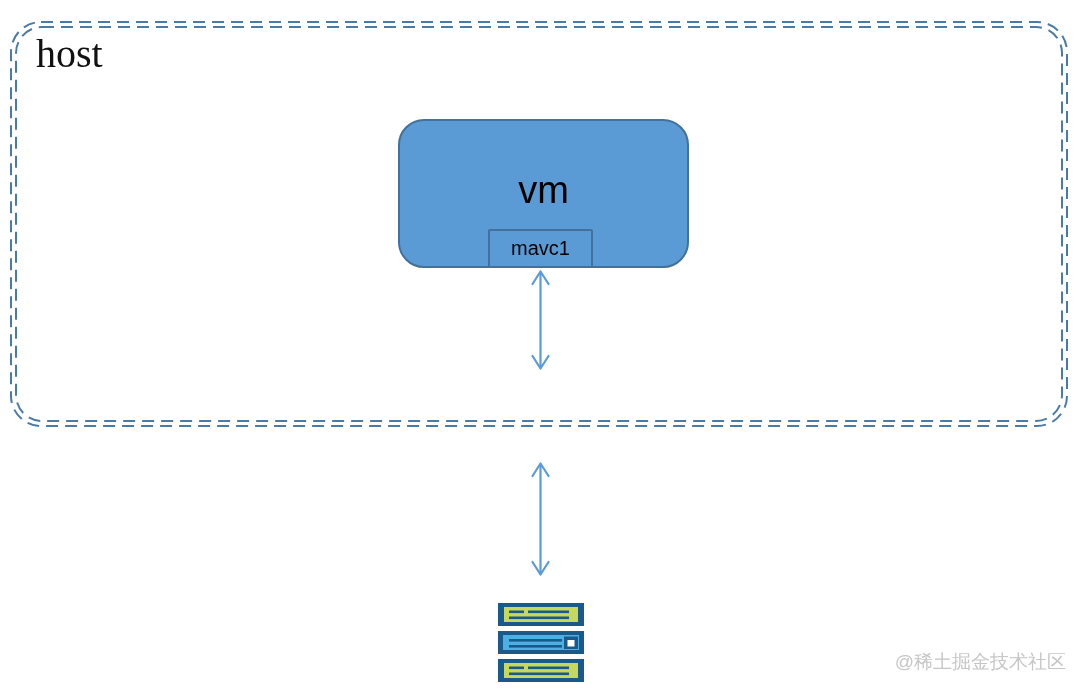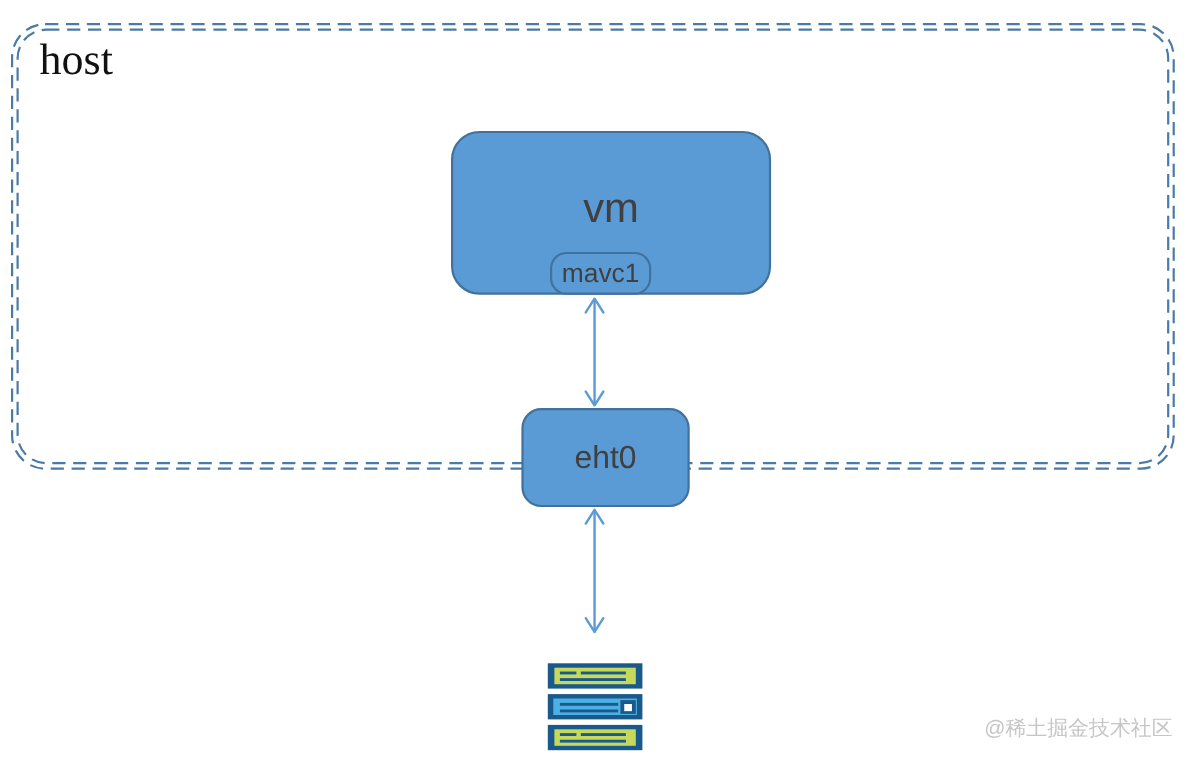--- a/index.html
+++ b/index.html
@@ -31,39 +31,38 @@
     fill: none;
     stroke: var(--arrow, #5b9bd5);
     stroke-width: 2.2;
     stroke-linecap: round;
     stroke-linejoin: round;
   }
   .node {
     position: absolute;
     background: var(--node-fill, #5b9bd5);
     border: 2px solid var(--node-border, #41719c);
-    color: #404040;
+    color: #000000;
     display: flex;
     align-items: center;
     justify-content: center;
     box-sizing: border-box;
-    margin-left: 12px;
   }
   .vm-box {
     left: 398px; top: 119px;
     width: 291px; height: 149px;
     border-radius: 26px;
     font-size: 38px;
   }
   .vm-box .vm-text { margin-top: -6px; }
   .mavc1-box {
     left: 488px; top: 229px;
-    width: 92px; height: 39px;
-    border-radius: 15px;
-    font-size: 24px;
+    width: 105px; height: 39px;
+    border-radius: 2px;
+    font-size: 20px;
     z-index: 3;
   }
   .eht0-box {
     left: 462px; top: 371px;
     width: 153px; height: 90px;
     border-radius: 18px;
     font-size: 29px;
     z-index: 2;
   }
   .host-label {
@@ -134,19 +133,16 @@
   <div class="host-label">host</div>
 
   <div class="node vm-box">
     <span class="vm-text">vm</span>
   </div>
 
   <div class="node mavc1-box">
     <span>mavc1</span>
   </div>
 
-  <div class="node eht0-box">
-    <span>eht0</span>
-  </div>
 
   <div class="watermark">@稀土掘金技术社区</div>
 
 </div>
 
 </body></html>

